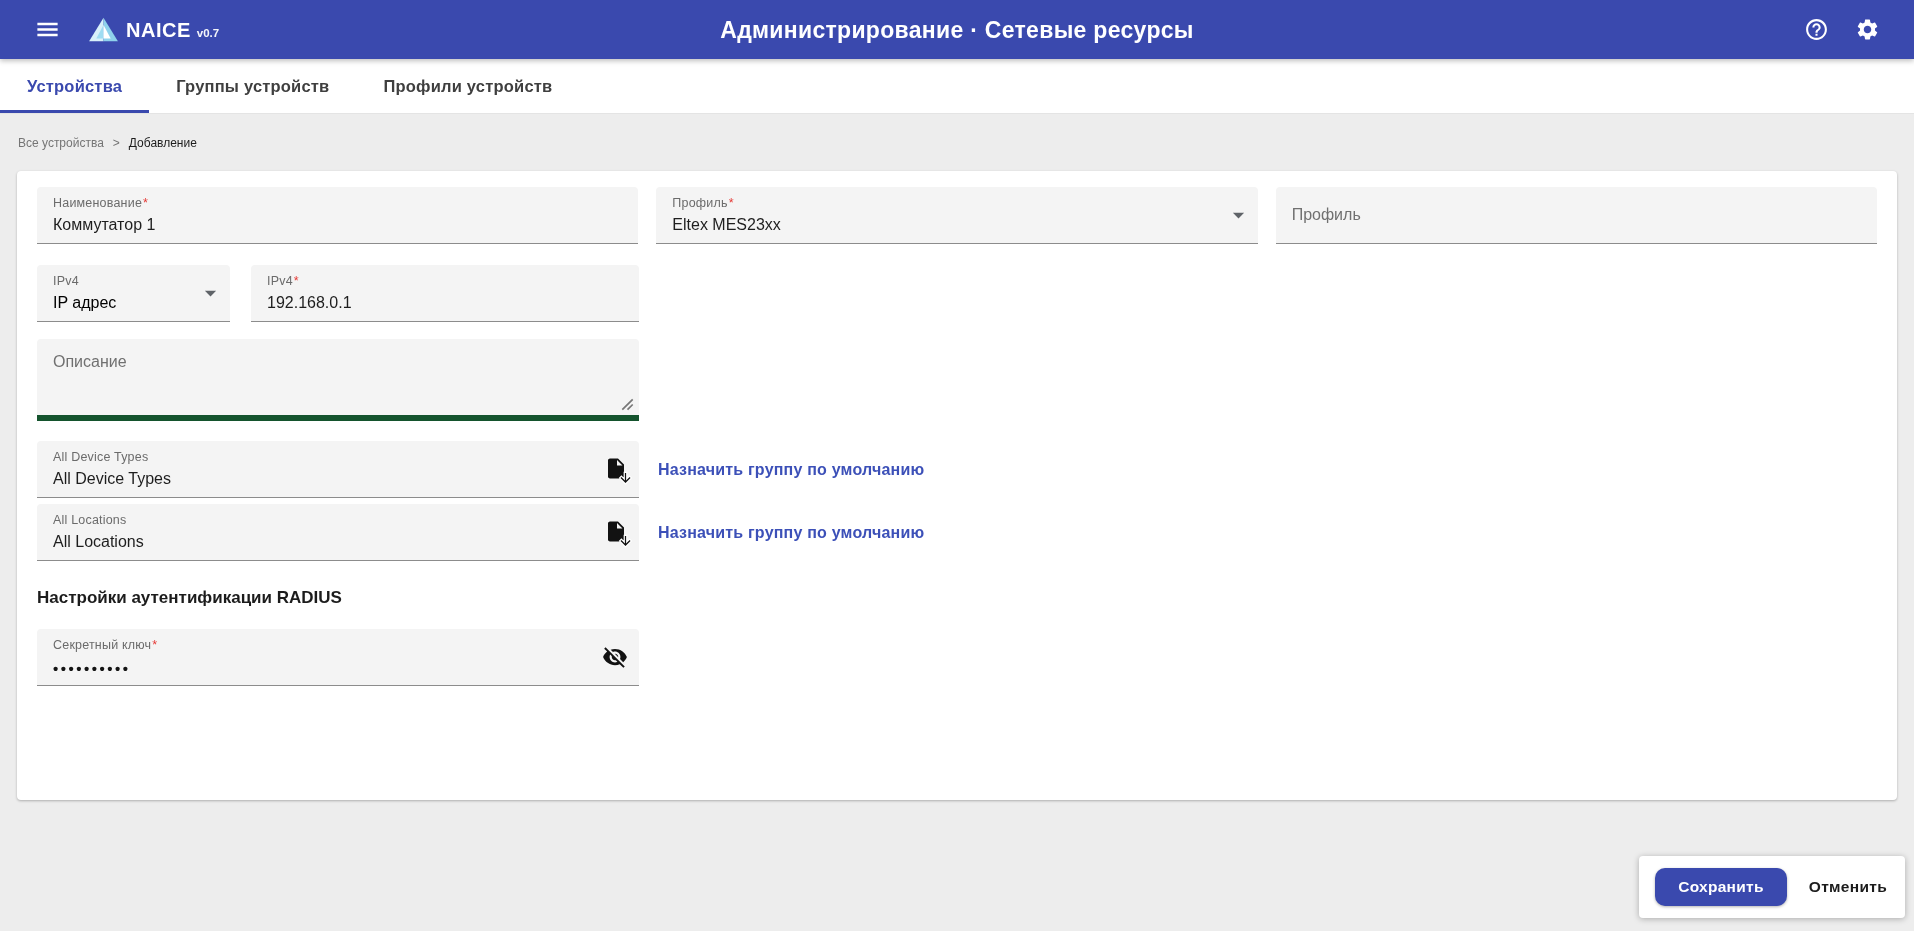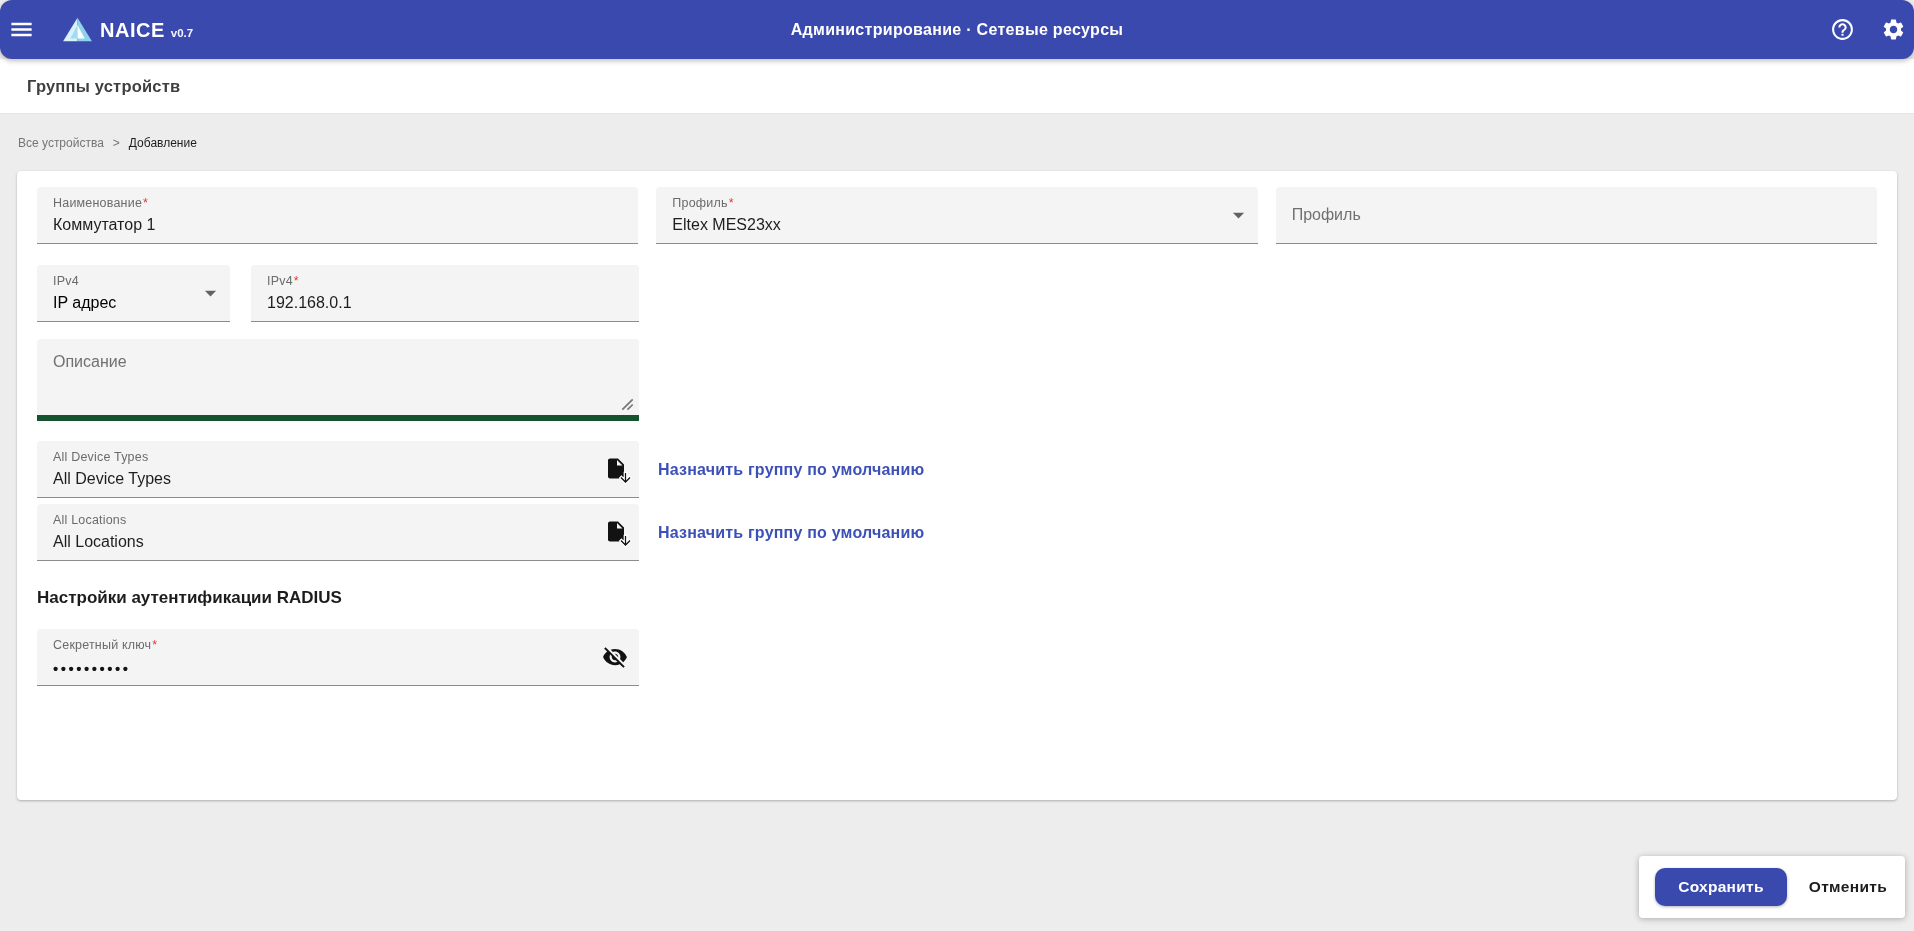--- a/index.html
+++ b/index.html
@@ -13,34 +13,33 @@
   html,body{margin:0;padding:0;}
   body{
     width:1914px;height:931px;overflow:hidden;position:relative;
     background:var(--page-bg,#ededed);
     font-family:"Liberation Sans",sans-serif;
     -webkit-font-smoothing:antialiased;
   }
   
   .appbar{
     height:59px;background:var(--appbar,#3a49ae);color:#fff;
-    display:flex;align-items:center;padding:0 8px;position:relative;z-index:5;
+    display:flex;align-items:center;padding:0 34px;position:relative;z-index:5;
     box-shadow:0 2px 5px rgba(0,0,0,.25);
-    border-radius:12px;
   }
   .icon-btn{background:none;border:none;padding:0;cursor:pointer;display:flex;align-items:center;justify-content:center;color:#fff;}
   .menu-btn{margin-right:26px;}
   .menu-btn svg{width:27px;height:27px;fill:#fff;}
   .brand{display:flex;align-items:flex-end;gap:6px;cursor:pointer;}
   .logo svg{width:33px;height:27px;display:block;}
   .brand-name{font-size:20px;font-weight:700;letter-spacing:.5px;line-height:1;padding-bottom:3px;}
   .brand-version{font-size:11.5px;font-weight:700;line-height:1;padding-bottom:4px;opacity:.95;}
   .appbar-title{
     position:absolute;left:50%;top:50%;transform:translate(-50%,-50%);
-    font-size:16px;font-weight:700;letter-spacing:.3px;white-space:nowrap;
+    font-size:23px;font-weight:700;letter-spacing:.3px;white-space:nowrap;
   }
   .appbar-actions{margin-left:auto;display:flex;align-items:center;gap:26px;}
   .appbar-actions svg{width:25px;height:25px;fill:#fff;}
   
   .tabs{
     background:#fff;height:55px;display:flex;align-items:stretch;
     border-bottom:1px solid #e4e4e4;position:relative;z-index:4;
   }
   .tab{
     display:flex;align-items:center;padding:0 27px;cursor:pointer;
@@ -170,22 +169,28 @@
         <span style="display:flex;">
           <svg viewBox="0 0 24 24">
               <path fill="#fff" d="M19.14 12.94c.04-.3.06-.61.06-.94 0-.32-.02-.64-.07-.94l2.03-1.58a.49.49 0 0 0 .12-.61l-1.92-3.32a.488.488 0 0 0-.59-.22l-2.39.96c-.5-.38-1.03-.7-1.62-.94l-.36-2.54a.484.484 0 0 0-.48-.41h-3.84c-.24 0-.43.17-.47.41l-.36 2.54c-.59.24-1.13.57-1.62.94l-2.39-.96c-.22-.08-.47 0-.59.22L2.74 8.87c-.12.21-.08.47.12.61l2.03 1.58c-.05.3-.09.63-.09.94s.02.64.07.94l-2.03 1.58a.49.49 0 0 0-.12.61l1.92 3.32c.12.22.37.29.59.22l2.39-.96c.5.38 1.03.7 1.62.94l.36 2.54c.05.24.24.41.48.41h3.84c.24 0 .44-.17.47-.41l.36-2.54c.59-.24 1.13-.56 1.62-.94l2.39.96c.22.08.47 0 .59-.22l1.92-3.32c.12-.22.07-.47-.12-.61l-2.01-1.58zM12 15.6c-1.98 0-3.6-1.62-3.6-3.6s1.62-3.6 3.6-3.6 3.6 1.62 3.6 3.6-1.62 3.6-3.6 3.6z"></path>
             </svg>
         </span>
       </button>
     </div>
   </header>
 
   <nav class="tabs">
+    <div class="tab active">
+      <span>Устройства</span>
+    </div>
     <div class="tab">
       <span>Группы устройств</span>
+    </div>
+    <div class="tab">
+      <span>Профили устройств</span>
     </div>
   </nav>
 
   <div class="breadcrumb">
     <span class="bc-parent">Все устройства</span>
     <span class="bc-sep">&gt;</span>
     <span class="bc-current">Добавление</span>
   </div>
 
   <main class="card">

